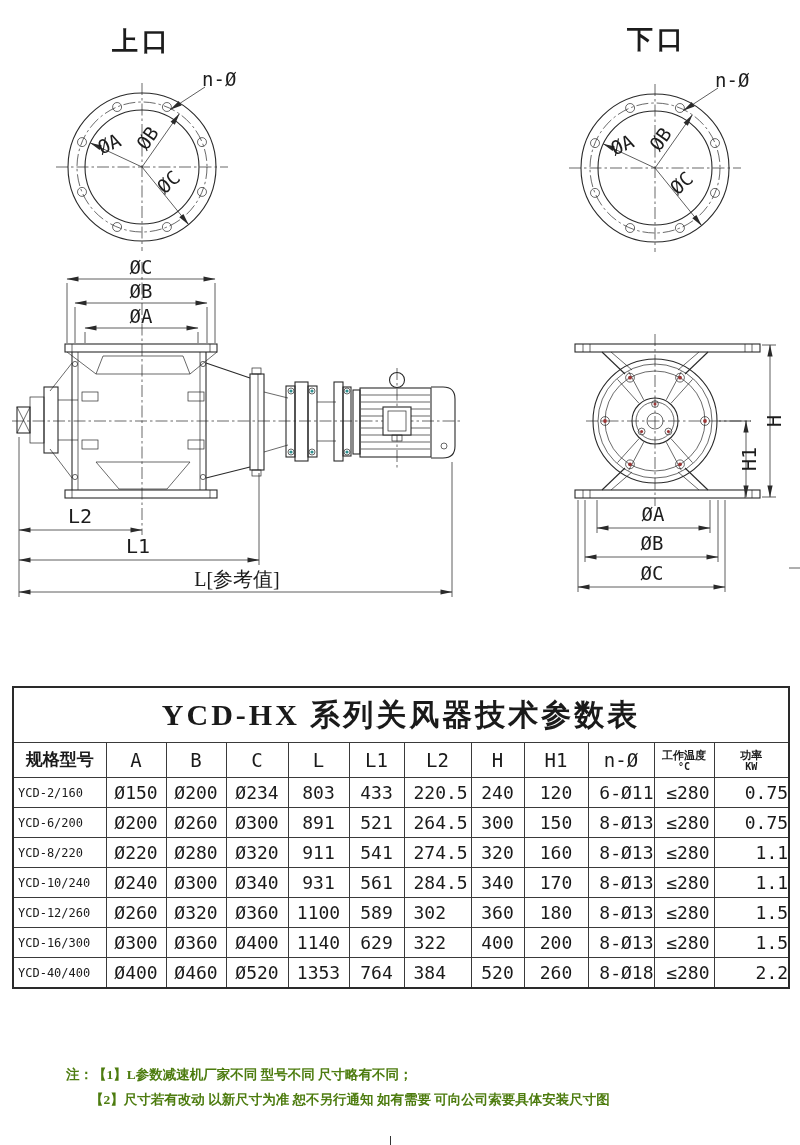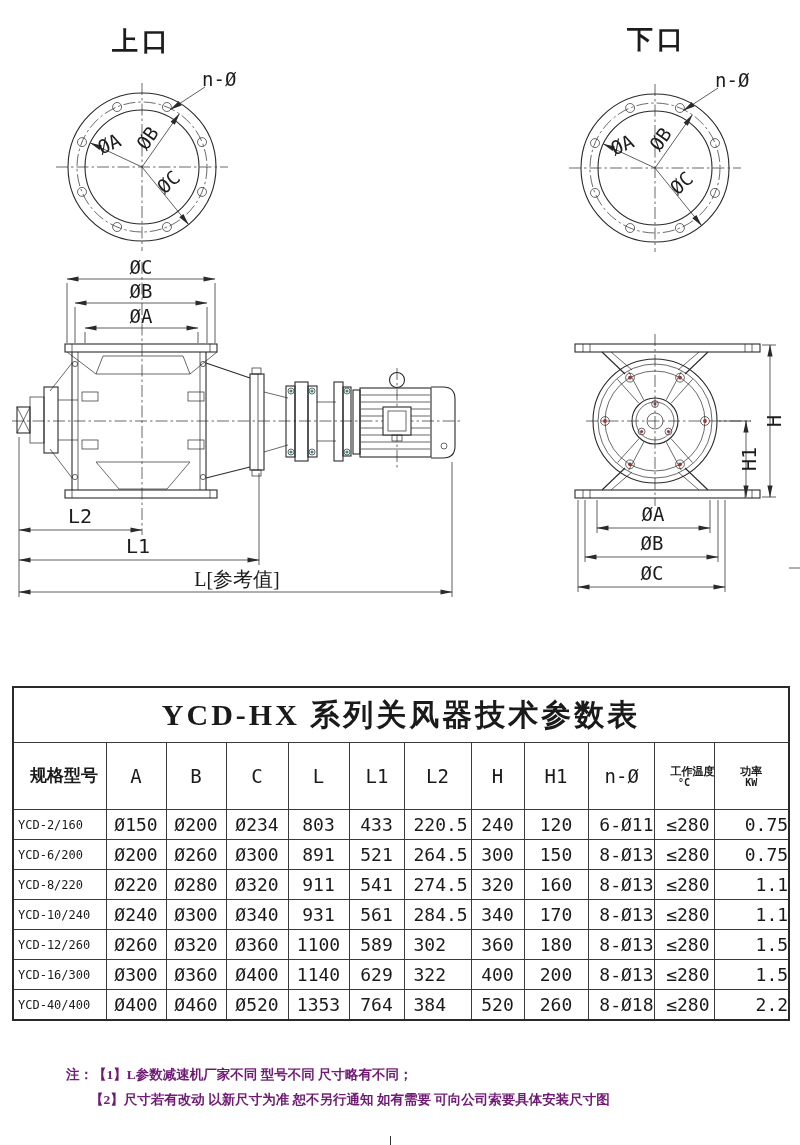--- a/index.html
+++ b/index.html
@@ -16,36 +16,36 @@
   .viewtitle{font-size:26px;letter-spacing:4px;}
   .rd{fill:#9a3535;stroke:none;}
   .tdot{fill:#2e8f8f;stroke:none;}
 
   #spec-table{position:absolute;left:12px;top:686px;width:776px;border-collapse:collapse;
       table-layout:fixed;background:#fff;}
   #spec-table td,#spec-table th{border:1px solid #3a3a3a;overflow:hidden;white-space:nowrap;}
   #spec-table{border:2px solid #2a2a2a;}
   #spec-table .title{height:54px;text-align:center;font-family:"Liberation Serif","DejaVu Serif",serif;
       font-size:30px;font-weight:600;letter-spacing:3px;margin-top:41px;}
-  #spec-table th{height:34px;font-weight:600;text-align:center;vertical-align:middle;padding:16px;}
+  #spec-table th{height:34px;font-weight:600;text-align:center;vertical-align:middle;padding:0;}
   #spec-table th .hl{font-family:"DejaVu Sans Mono","Liberation Serif",serif;font-size:19px;font-weight:500;line-height:20px;}
   #spec-table th.c0 .hl{font-family:"Liberation Serif","DejaVu Serif",serif;font-size:17px;font-weight:700;}
   #spec-table th.c10 .hl,#spec-table th.c11 .hl{font-family:"Liberation Serif","DejaVu Serif",serif;
       font-size:11px;font-weight:700;line-height:12px;}
   #spec-table th .hs{font-family:"DejaVu Sans Mono",monospace;font-size:10px;line-height:11px;font-weight:700;}
   #spec-table td{height:29px;font-family:"DejaVu Sans Mono",monospace;font-size:18px;
       text-align:center;vertical-align:middle;padding:0;}
   #spec-table td.c0{font-size:12px;text-align:left;padding-left:4px;}
   #spec-table td.c6{text-align:left;padding-left:9px;}
   #spec-table td.c9{text-align:right;padding-left:6px;}
   #spec-table td.c10{text-align:right;padding-right:4px;}
   #spec-table td.c11{text-align:right;padding-left:8px;}
 
   #notes{position:absolute;left:66px;top:1062px;font-family:"Liberation Serif","DejaVu Serif",serif;
-      font-weight:700;font-size:13.5px;line-height:25px;color:#701a75;}
+      font-weight:700;font-size:13.5px;line-height:25px;color:#4d7c0f;}
   #notes .l2{margin-left:24px;}
   .pagetick{position:absolute;background:#333;}
 </style>
 </head>
 <body>
 
 <div id="page">
 
 <svg width="800" height="670" viewBox="0 0 800 670" style="position:absolute;left:0;top:0;">
   <defs>

